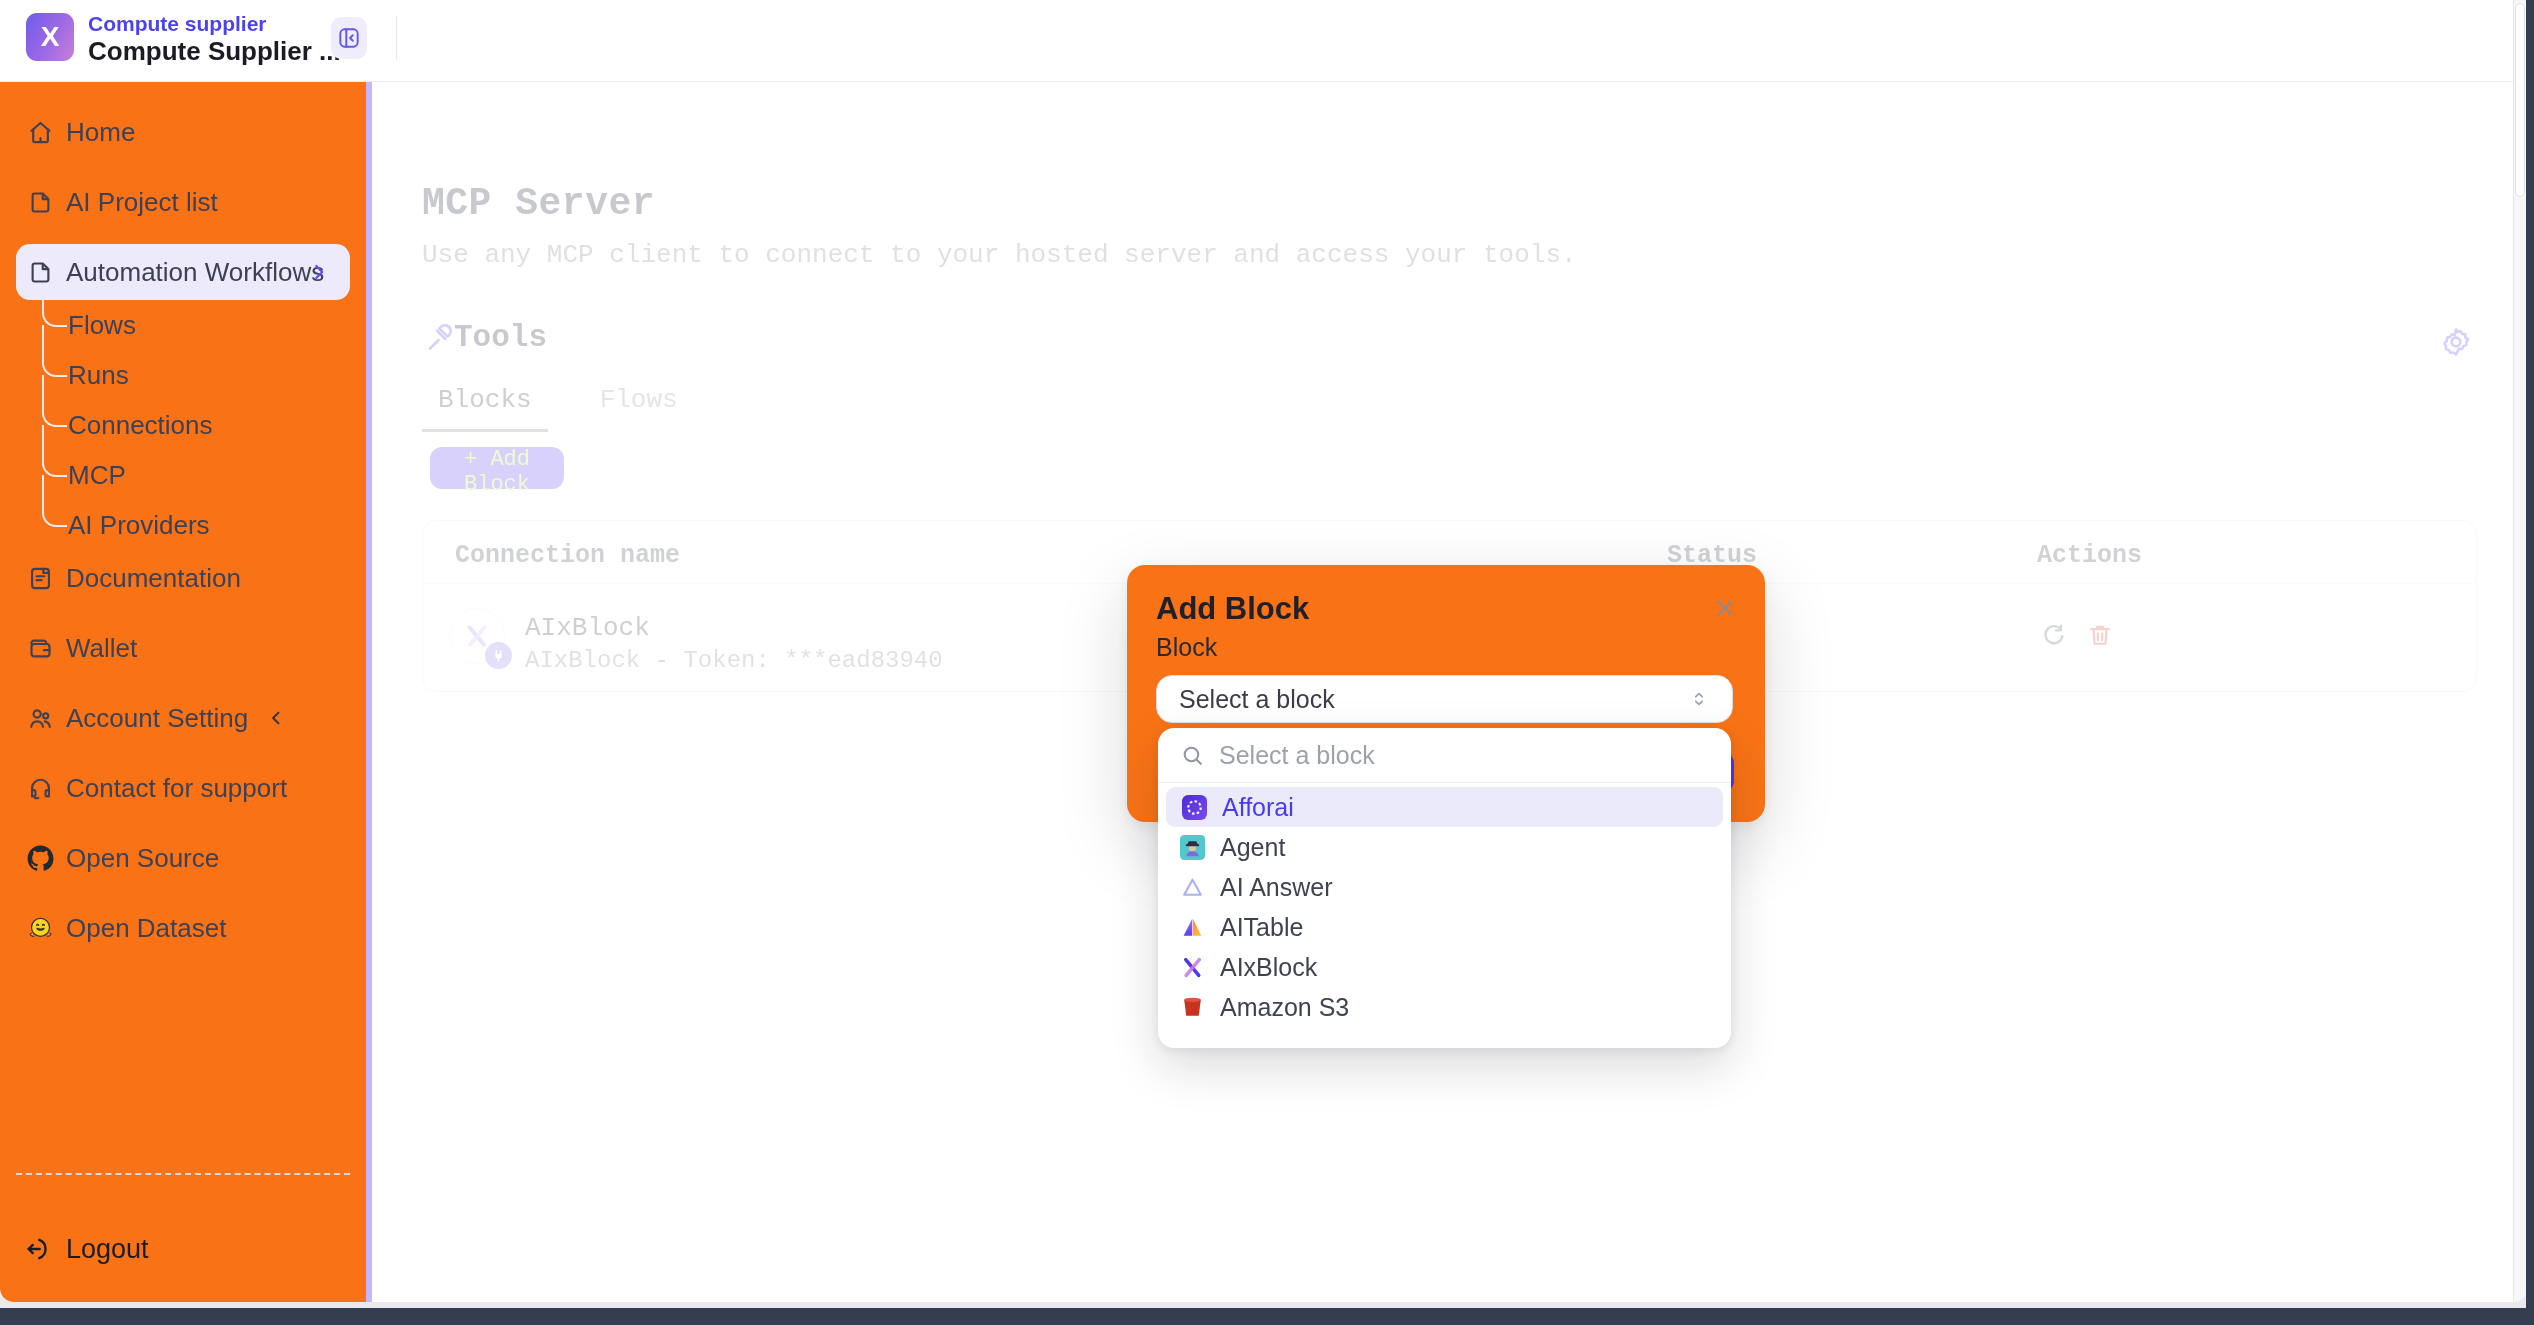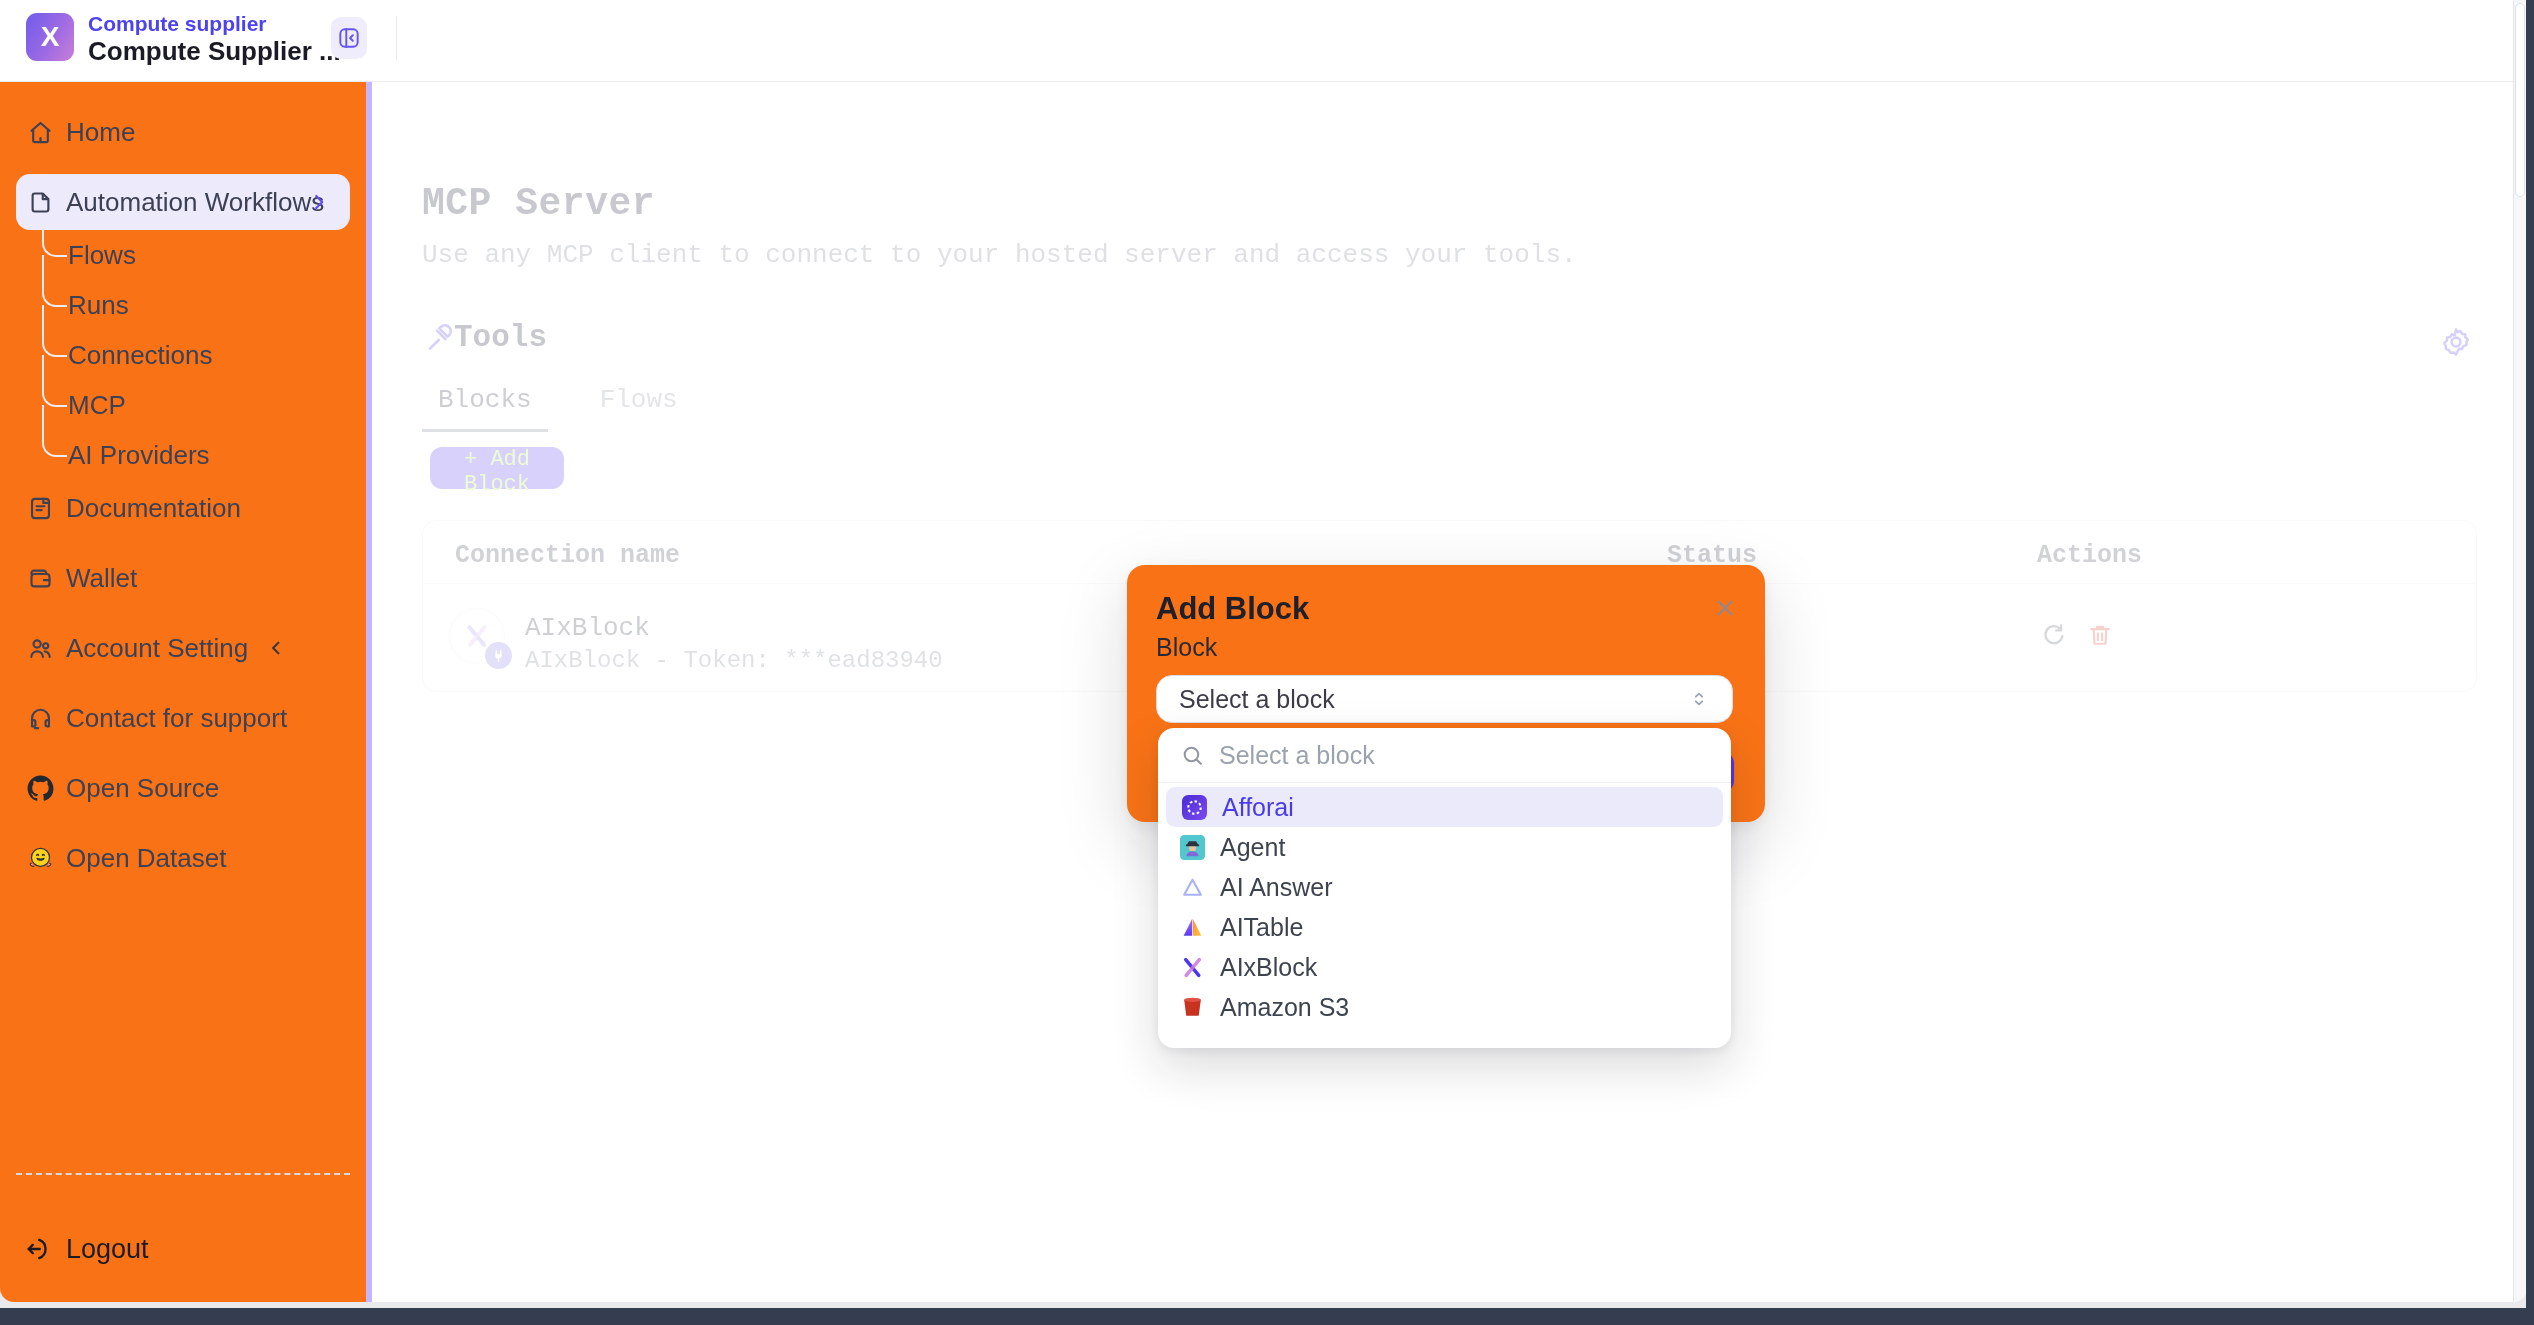--- a/index.html
+++ b/index.html
@@ -135,20 +135,29 @@
           <span class="ni-icon">
             <svg viewBox="0 0 24 24" fill="none" stroke="currentColor" stroke-width="1.9" stroke-linecap="round" stroke-linejoin="round">
                 <path d="m4 10.5 8-7 8 7"></path>
                 <path d="M5.5 9.5V19a1.5 1.5 0 0 0 1.5 1.5h10a1.5 1.5 0 0 0 1.5-1.5V9.5"></path>
                 <path d="M12 20.5V17"></path>
               </svg>
           </span>
           <span>Home</span>
         </div>
 
+        <div class="nav-item">
+          <span class="ni-icon">
+            <svg viewBox="0 0 24 24" fill="none" stroke="currentColor" stroke-width="1.9" stroke-linejoin="round">
+                <path d="M5 6a2 2 0 0 1 2-2h7l5 5v9a2 2 0 0 1-2 2H7a2 2 0 0 1-2-2z"></path>
+                <path d="M14 4v5h5"></path>
+              </svg>
+          </span>
+          <span>AI Project list</span>
+        </div>
 
         <div class="nav-item pill">
           <span class="ni-icon">
             <svg viewBox="0 0 24 24" fill="none" stroke="currentColor" stroke-width="1.9" stroke-linejoin="round">
                 <path d="M5 6a2 2 0 0 1 2-2h7l5 5v9a2 2 0 0 1-2 2H7a2 2 0 0 1-2-2z"></path>
                 <path d="M14 4v5h5"></path>
               </svg>
           </span>
           <span>Automation Workflows</span>
           <span class="pill-chevron">

